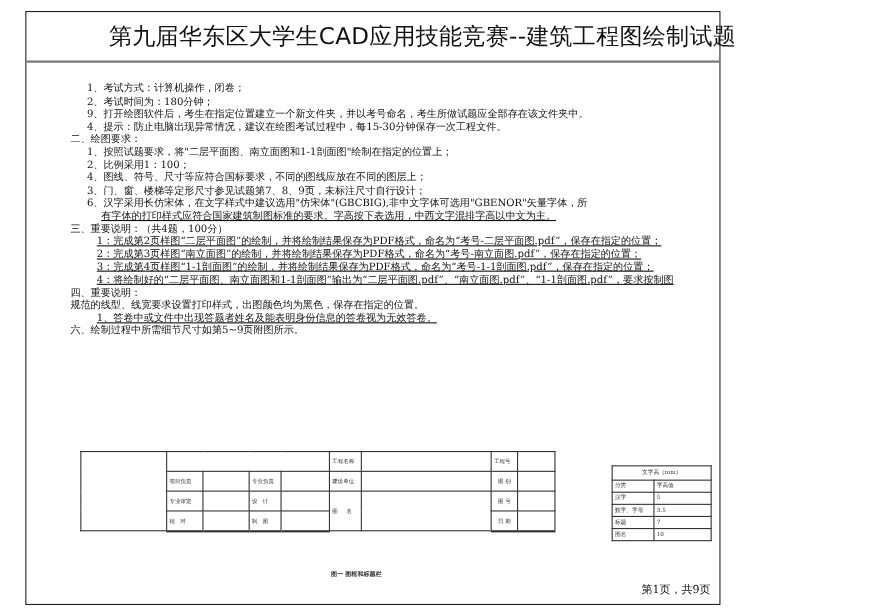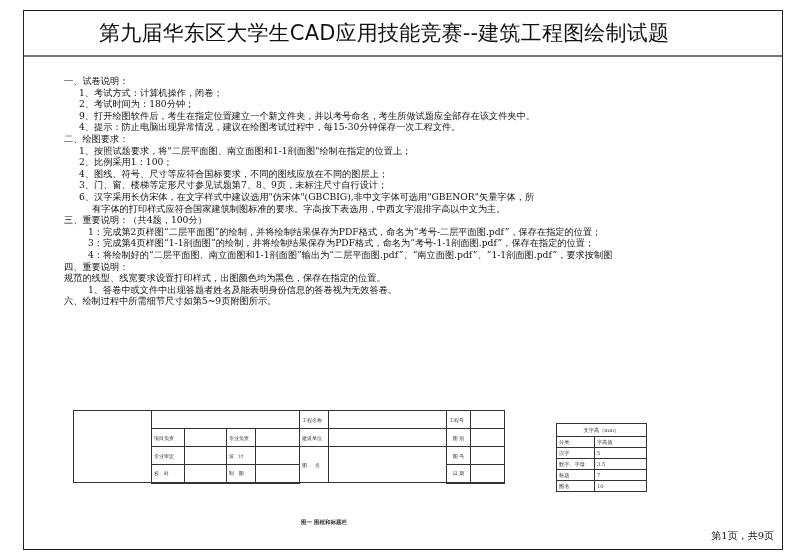--- a/index.html
+++ b/index.html
@@ -1,63 +1,63 @@
 <!DOCTYPE html>
 <html><head>
 <meta charset="utf-8">
 <style>
   html, body { margin:0; padding:0; background:#ffffff; }
   body { width:793px; height:560px; position:relative; overflow:hidden;
          font-family:"DejaVu Serif","Liberation Serif",serif; color:#111; }
-  .frame { position:absolute; left:23px; top:10px; width:760px; height:540px;
+  .frame { position:absolute; left:23px; top:10px; width:632px; height:540px;
            border:1.5px solid #222; box-sizing:border-box; }
   .title-bar { position:absolute; left:0; top:0; width:100%; height:46px;
                border-bottom:2px solid #777; box-sizing:border-box; }
   .title { position:absolute; left:75px; top:8px; font-family:"DejaVu Sans","Liberation Sans",sans-serif;
            font-size:21px; letter-spacing:0.2px; color:#111; white-space:nowrap; }
   .content { position:absolute; left:40px; top:64px; font-size:9.2px; line-height:11.6px; }
   .line { white-space:nowrap; }
   .i2 { padding-left:15px; }
-  .i3 { padding-left:24px; }
+  .i3 { padding-left:24px;text-decoration:underline; }
   
   .tb { position:absolute; left:49px; top:399px; border-collapse:collapse; }
   .tb td { border:1px solid #333; font-size:5px; color:#333; padding:0 2px; height:18px; box-sizing:border-box; }
   .tb tr:last-child td { border-bottom:2px solid #333; }
   .fh { position:absolute; left:532px; top:412px; border-collapse:collapse; }
   .fh td { border:1px solid #333; font-size:5.2px; color:#333; padding:0 2px; height:10px; line-height:9px; }
   .fh .hdr { text-align:center; height:12px; }
   .caption { position:absolute; left:277px; top:508px; font-size:5.5px; font-weight:bold; color:#333; }
   .pageno { position:absolute; right:8px; bottom:6px; font-size:10px; color:#111; }
 </style>
 </head>
 <body>
 
 <div class="frame">
   <div class="title-bar">
     <div class="title">第九届华东区大学生CAD应用技能竞赛--建筑工程图绘制试题</div>
   </div>
 
   <div class="content">
 
-    <div class="line">一、试卷说明：</div>
     <div class="line i2">1、考试方式：计算机操作，闭卷；</div>
     <div class="line i2">2、考试时间为：180分钟；</div>
     <div class="line i2">9、打开绘图软件后，考生在指定位置建立一个新文件夹，并以考号命名，考生所做试题应全部存在该文件夹中。</div>
     <div class="line i2">4、提示：防止电脑出现异常情况，建议在绘图考试过程中，每15-30分钟保存一次工程文件。</div>
 
     <div class="line">二、绘图要求：</div>
     <div class="line i2">1、按照试题要求，将"二层平面图、南立面图和1-1剖面图"绘制在指定的位置上；</div>
     <div class="line i2">2、比例采用1：100；</div>
     <div class="line i2">4、图线、符号、尺寸等应符合国标要求，不同的图线应放在不同的图层上；</div>
     <div class="line i2">3、门、窗、楼梯等定形尺寸参见试题第7、8、9页，未标注尺寸自行设计；</div>
     <div class="line i2">6、汉字采用长仿宋体，在文字样式中建议选用"仿宋体"(GBCBIG),非中文字体可选用"GBENOR"矢量字体，所</div>
     <div class="line i3" style="padding-left:28px">有字体的打印样式应符合国家建筑制图标准的要求。字高按下表选用，中西文字混排字高以中文为主。</div>
 
     <div class="line">三、重要说明：（共4题，100分）</div>
     <div class="line i3">1：完成第2页样图“二层平面图”的绘制，并将绘制结果保存为PDF格式，命名为“考号-二层平面图.pdf”，保存在指定的位置；</div>
+    <div class="line i3">2：完成第3页样图“南立面图”的绘制，并将绘制结果保存为PDF格式，命名为“考号-南立面图.pdf”，保存在指定的位置；</div>
     <div class="line i3">3：完成第4页样图“1-1剖面图”的绘制，并将绘制结果保存为PDF格式，命名为“考号-1-1剖面图.pdf”，保存在指定的位置；</div>
     <div class="line i3">4：将绘制好的“二层平面图、南立面图和1-1剖面图”输出为“二层平面图.pdf”、“南立面图.pdf”、“1-1剖面图.pdf”，要求按制图</div>
     <div class="line">四、重要说明：</div>
 
     <div class="line">规范的线型、线宽要求设置打印样式，出图颜色均为黑色，保存在指定的位置。</div>
     <div class="line i3">1、答卷中或文件中出现答题者姓名及能表明身份信息的答卷视为无效答卷。</div>
 
     <div class="line">六、绘制过程中所需细节尺寸如第5~9页附图所示。</div>
   </div>
 

